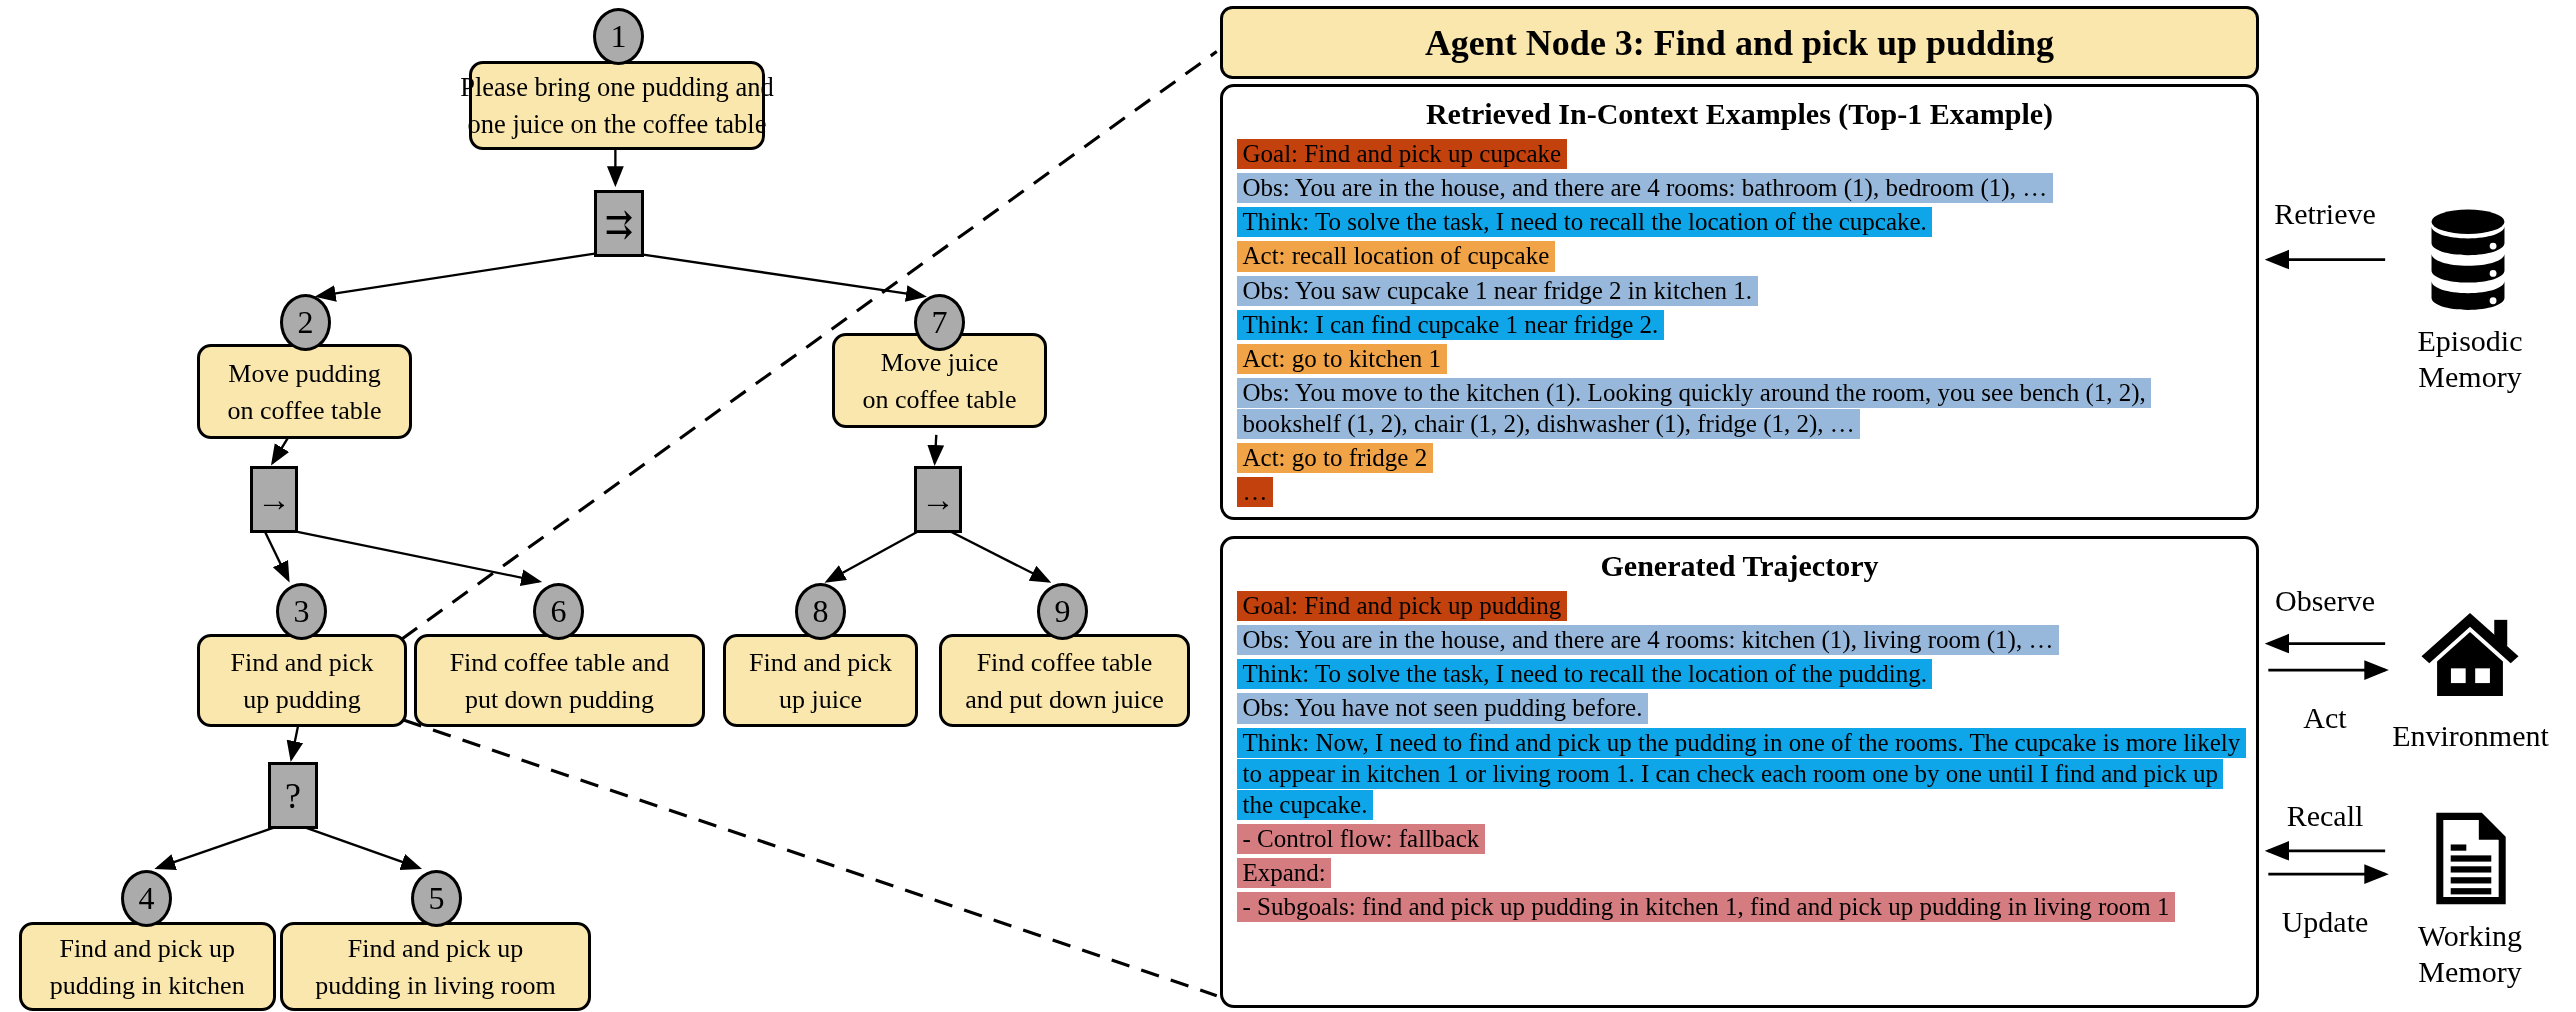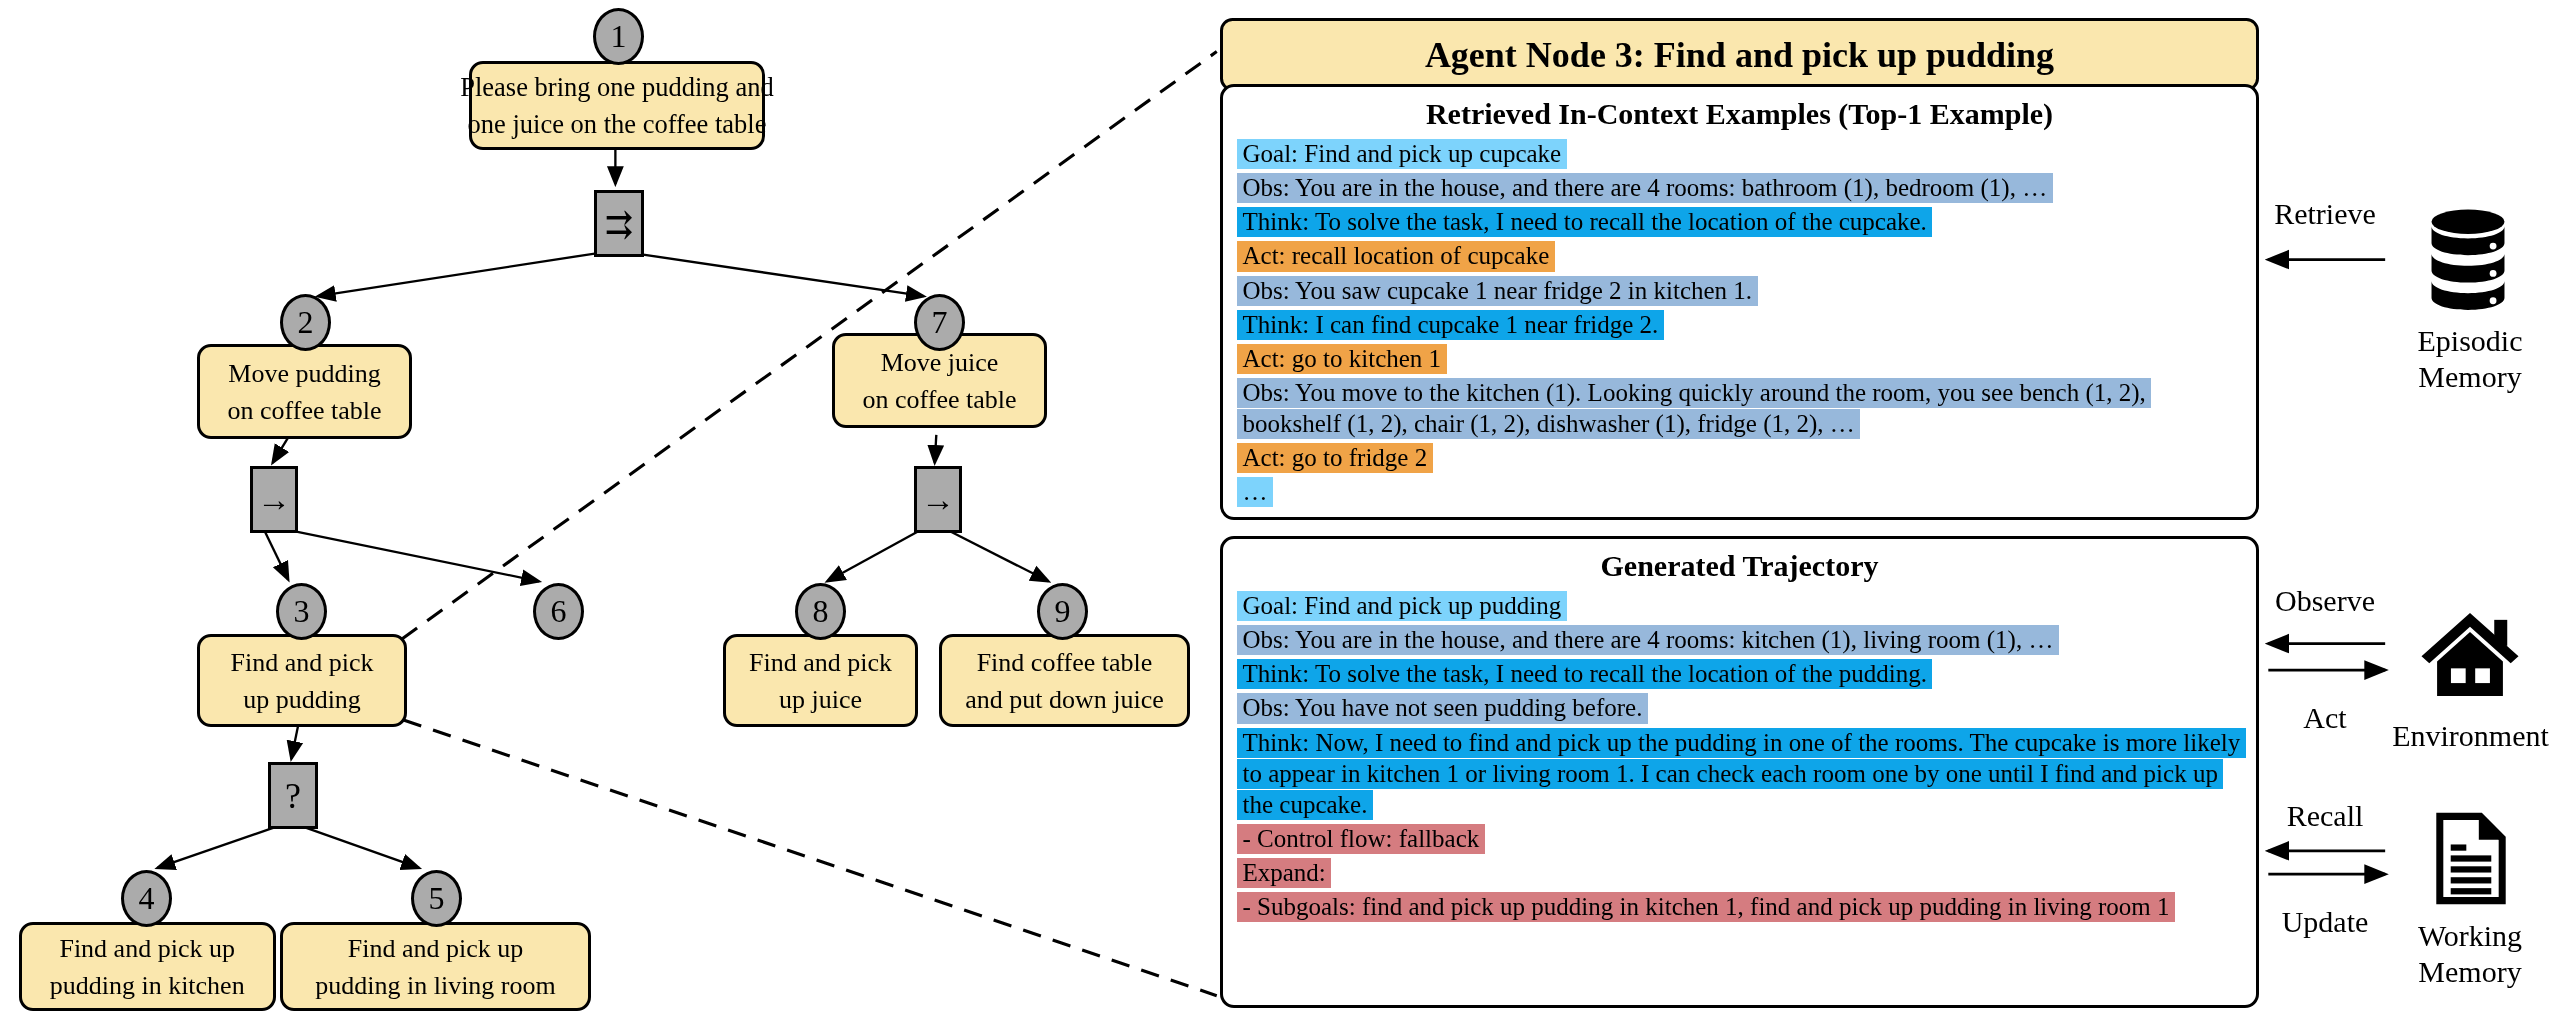--- a/index.html
+++ b/index.html
@@ -18,21 +18,21 @@
         display:flex;align-items:center;justify-content:center;font-size:34px;font-weight:bold;}
   .conn.q{font-weight:normal;font-size:36px;}
   
   .hdrbox{position:absolute;z-index:2;background:#FAE7AE;border:3.9px solid #000;border-radius:12.5px;
           display:flex;align-items:center;justify-content:center;font-size:36px;font-weight:bold;}
   .panel{position:absolute;z-index:2;background:#fff;border:3.9px solid #000;border-radius:14px;}
   .ptitle{text-align:center;font-size:30px;font-weight:bold;padding-top:7.8px;line-height:37px;}
   .pbody{padding:6.2px 12.5px 4.7px 14px;font-size:25px;line-height:31px;}
   .pline{margin:0 0 3.1px 0;}
   .hl{padding:0.8px 5.5px 2.3px 5.5px;-webkit-box-decoration-break:clone;box-decoration-break:clone;}
-  .goal{background:#7dd3fc;}
+  .goal{background:#c2410c;}
   .obs{background:#97B8DB;}
   .think{background:#0ea5e9;}
   .act{background:#F0A347;}
   .expand{background:#D57C80;}
   
   .rlabel{position:absolute;z-index:2;font-size:30px;text-align:center;line-height:36px;}
   .icon{position:absolute;z-index:2;}
 </style>
 </head>
 <body>
@@ -114,20 +114,24 @@
       <span>3</span>
     </div>
   <div class="tnode" style="left:197px;top:634px;width:204px;height:87px;">
     <span class="bl">Find and pick</span>
     <span class="bl">up pudding</span>
   </div>
 
   <div class="circle" style="left:533px;top:583px;width:45px;height:51px;">
       <span>6</span>
     </div>
+  <div class="tnode" style="left:414px;top:634px;width:285px;height:87px;">
+    <span class="bl">Find coffee table and</span>
+    <span class="bl">put down pudding</span>
+  </div>
 
   <div class="circle" style="left:795px;top:583px;width:45px;height:51px;">
       <span>8</span>
     </div>
   <div class="tnode" style="left:723px;top:634px;width:189px;height:87px;">
     <span class="bl">Find and pick</span>
     <span class="bl">up juice</span>
   </div>
 
   <div class="circle" style="left:1037px;top:583px;width:45px;height:51px;">
@@ -151,21 +155,21 @@
   </div>
 
   <div class="circle" style="left:411px;top:870px;width:45px;height:51px;">
       <span>5</span>
     </div>
   <div class="tnode" style="left:280px;top:922px;width:305px;height:83px;">
     <span class="bl">Find and pick up</span>
     <span class="bl">pudding in living room</span>
   </div>
 
-  <div class="hdrbox" style="left:1220px;top:18px;width:1033px;height:67px;">
+  <div class="hdrbox" style="left:1220px;top:6px;width:1033px;height:67px;">
     <span>Agent Node 3: Find and pick up pudding</span>
   </div>
 
   <div class="panel" style="left:1220px;top:84px;width:1033px;height:430px;">
     <div class="ptitle">Retrieved In-Context Examples (Top-1 Example)</div>
     <div class="pbody">
       <div class="pline"><span class="hl goal">Goal: Find and pick up cupcake</span></div>
       <div class="pline"><span class="hl obs">Obs: You are in the house, and there are 4 rooms: bathroom (1), bedroom (1), …</span></div>
       <div class="pline"><span class="hl think">Think: To solve the task, I need to recall the location of the cupcake.</span></div>
       <div class="pline"><span class="hl act">Act: recall location of cupcake</span></div>

